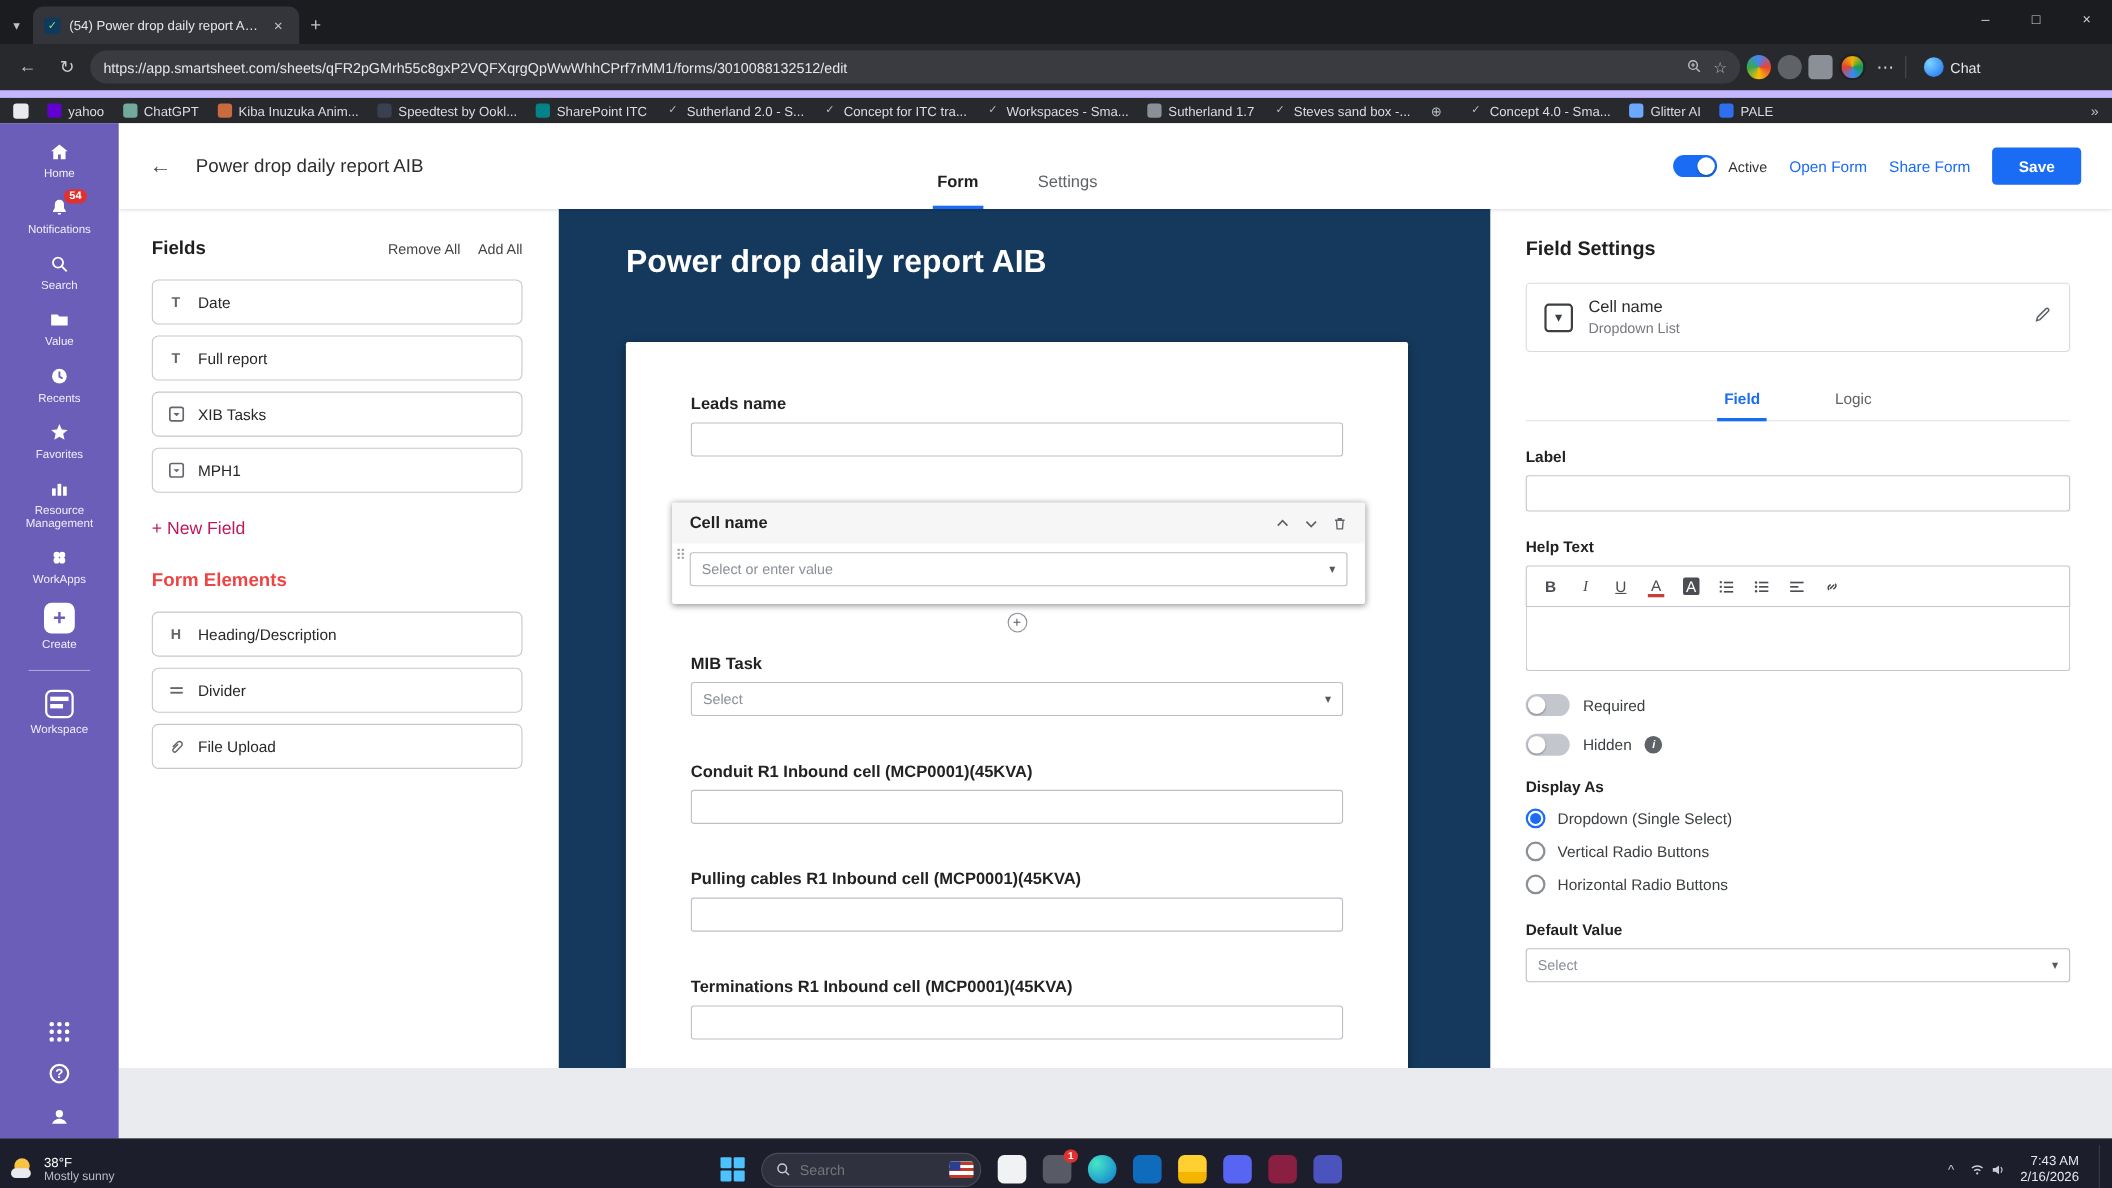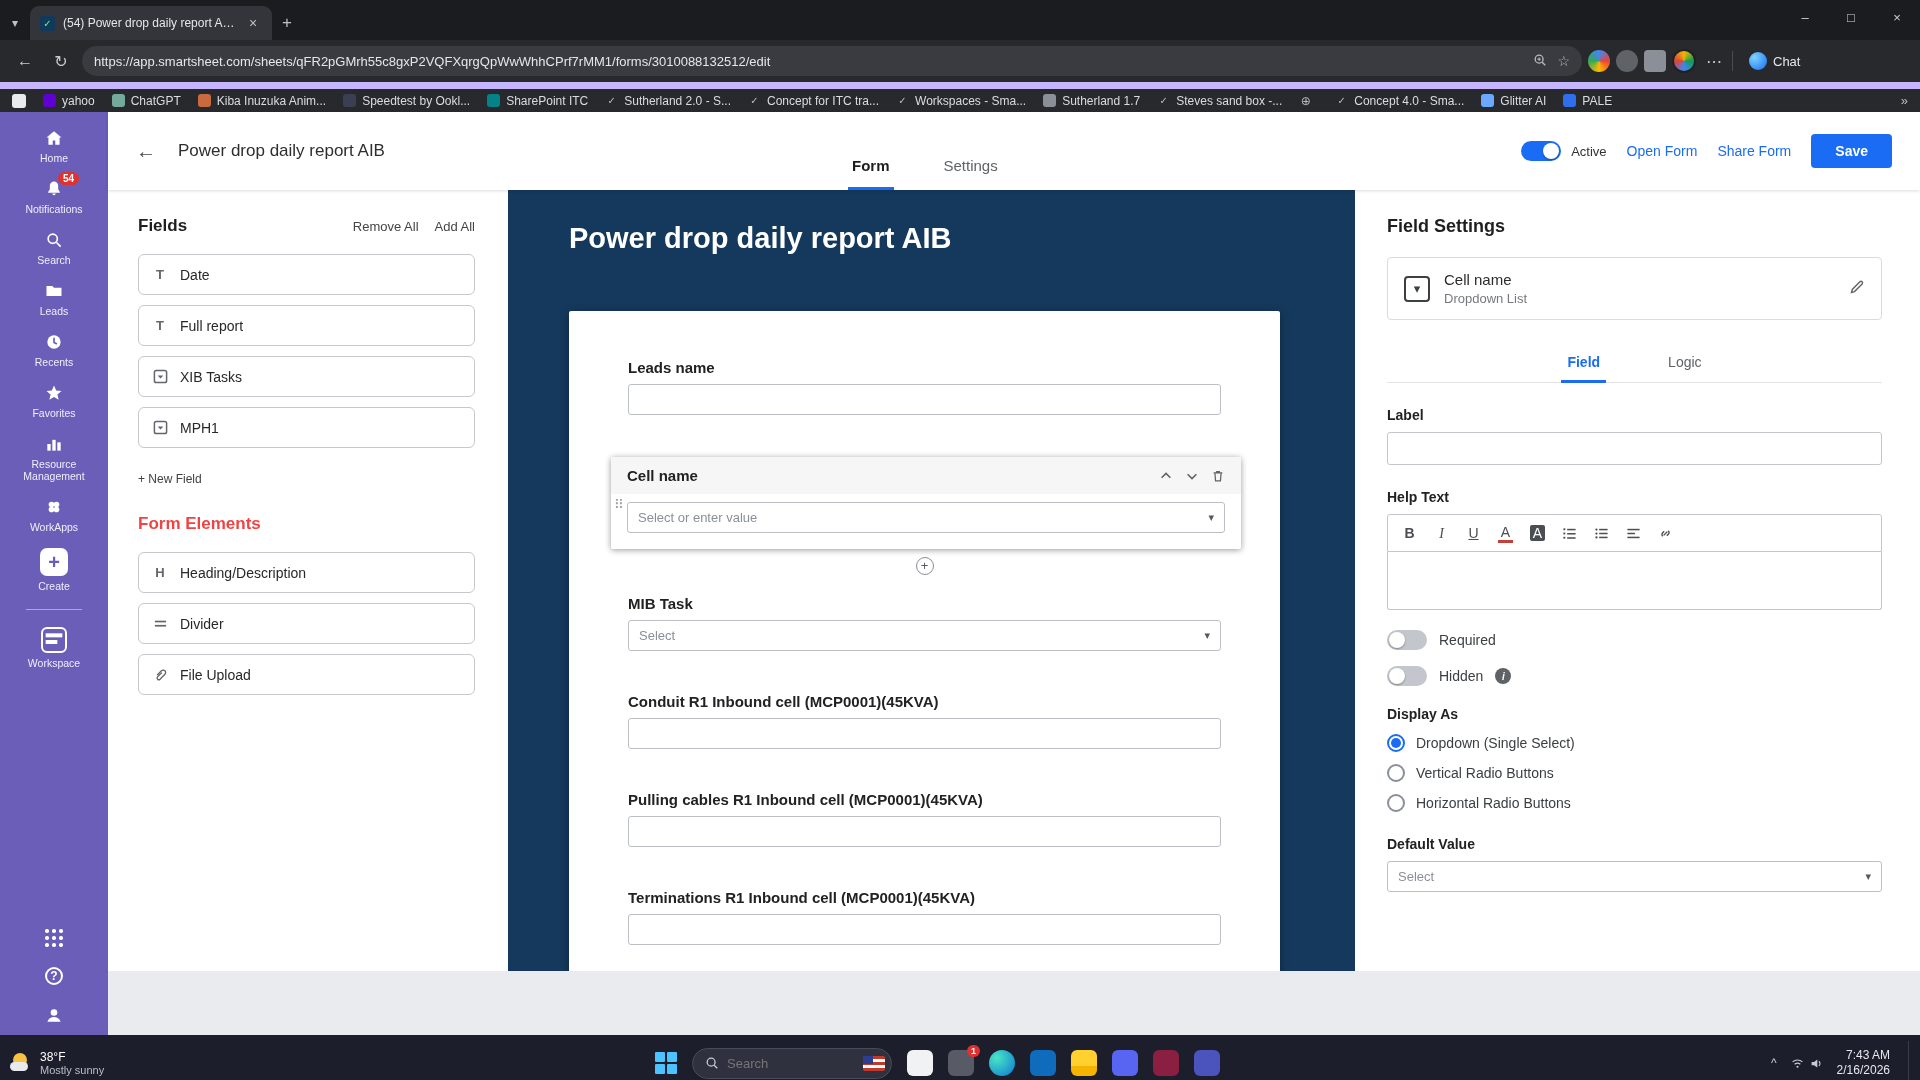--- a/index.html
+++ b/index.html
@@ -85,21 +85,21 @@
   .content { flex:1; display:flex; min-height:0;}
   
   .fields-panel { width:400px; background:#fff; padding:26px 33px 0 30px; flex:none;}
   .fp-row { display:flex; align-items:baseline; margin-bottom:18px;}
   .fp-title { font-size:17px; font-weight:bold; color:#1f1f1f; flex:1;}
   .fp-link { font-size:13px; color:#444; margin-left:16px;}
   .field-item { height:41px; border:1px solid #c6c8cd; border-radius:6px; display:flex; align-items:center; padding:0 13px; gap:12px; margin-bottom:10px; background:#fff;}
   .ficon { width:16px; color:#63666c; font-weight:bold; font-size:13px; text-align:center; flex:none;}
   .ficon svg { width:15px; height:15px; display:block; margin:0 auto;}
   .fi-label { font-size:14px; color:#28282a;}
-  .new-field { font-size:12px; color:#404040; margin:14px 0 28px; display:inline-block;}
+  .new-field { font-size:16px; color:#be185d; margin:14px 0 28px; display:inline-block;}
   .fe-title { font-size:17px; font-weight:bold; color:#ef4444; margin-bottom:18px;}
 
   
   .preview { flex:1; background:var(--navy,#15395c); padding:20px 0 0 61px; overflow:hidden; min-width:0;}
   .pv-title { color:#fff; font-size:29px; font-weight:bold; margin-top:12px; }
   .form-card { width:711px; background:#fff; margin-top:56px; border-radius:2px; padding:48px 59px 40px; height:900px; box-shadow:0 2px 8px rgba(0,0,0,.35);}
   .fgroup { margin-bottom:42px;}
   .fg-label { font-size:15px; font-weight:bold; color:#222; margin-bottom:8px;}
   .fg-input { width:100%; height:31px; border:1px solid #bcbfc5; border-radius:3px; background:#fff; display:block;}
   .dd-box { width:100%; height:31px; border:1px solid #bcbfc5; border-radius:3px; background:#fff; display:flex; align-items:center; padding:12px 10px;}
@@ -313,21 +313,21 @@
       <svg viewBox="0 0 24 24">
           <circle cx="10.5" cy="10.5" r="5.5" fill="none" stroke="#fff" stroke-width="2"></circle>
           <line x1="15" y1="15" x2="20" y2="20" stroke="#fff" stroke-width="2"></line>
         </svg>
       <span class="nav-label">Search</span>
     </div>
     <div class="nav-item">
       <svg viewBox="0 0 24 24">
           <path d="M3 6h7l2 2h9v10H3z" fill="#fff"></path>
         </svg>
-      <span class="nav-label">Leads</span>
+      <span class="nav-label">Value</span>
     </div>
     <div class="nav-item">
       <svg viewBox="0 0 24 24">
           <circle cx="12" cy="12" r="8" fill="#fff"></circle>
           <path d="M12 7v5.5l3.5 2" stroke="#6a5eb8" stroke-width="2" fill="none"></path>
         </svg>
       <span class="nav-label">Recents</span>
     </div>
     <div class="nav-item">
       <svg viewBox="0 0 24 24">

